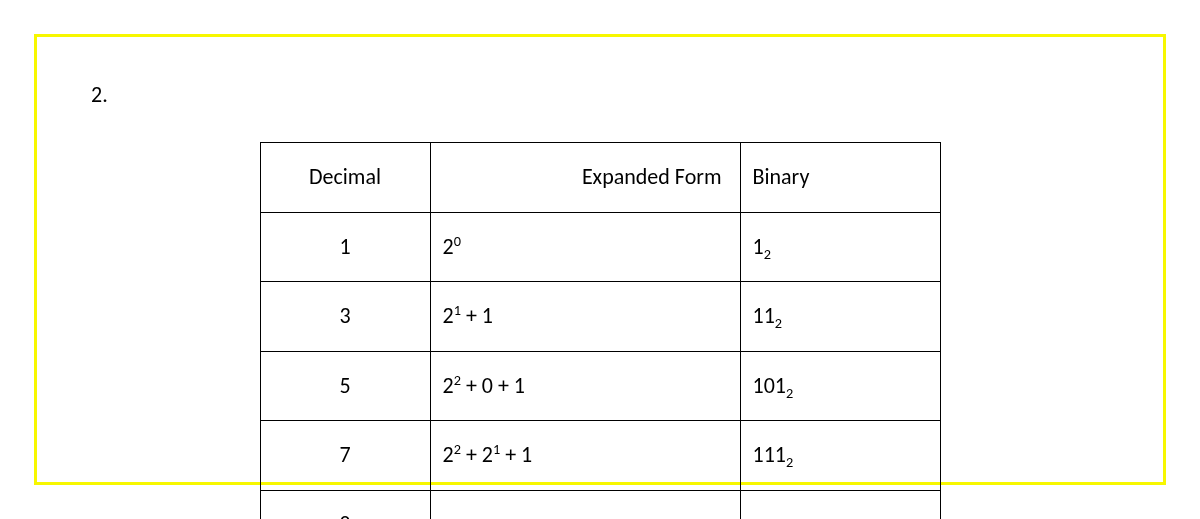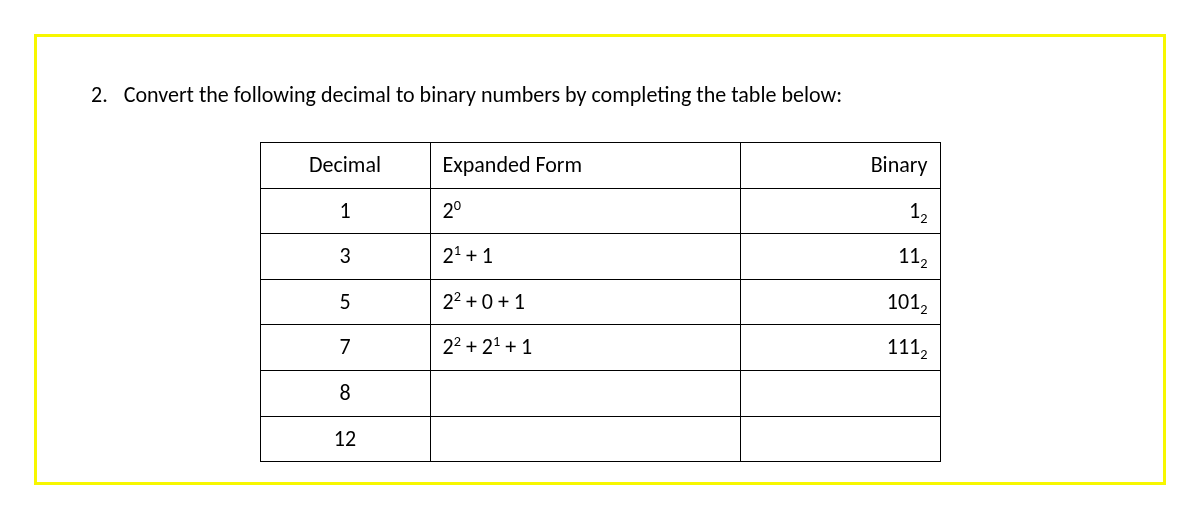--- a/index.html
+++ b/index.html
@@ -28,63 +28,62 @@
       gap: 16px;
       margin-bottom: 34px;
       padding-left: 20px;
     }
     table {
       border-collapse: collapse;
       margin: 0 auto;
     }
     th, td {
       border: 1px solid #000;
-      padding: 8px 12px;
+      padding: 20px 12px;
       font-weight: normal;
       line-height: 1.3;
       height: 32px;
       vertical-align: middle;
     }
     th {
       text-align: center;
     }
     .col-dec {
       width: 170px;
       text-align: center;
     }
     .col-exp {
       width: 310px;
       padding-right: 18px;
     }
     .col-exp-header {
-      text-align: left;
+      text-align: right;
       margin-left: 28px;
     }
     .col-bin {
       width: 200px;
-      text-align: right;
+      text-align: left;
     }
     sup {
       font-size: 0.65em;
       vertical-align: super;
       line-height: 0;
     }
     sub {
       font-size: 0.65em;
       vertical-align: sub;
       line-height: 0;
     }
   </style>
 </head>
 <body>
 
 <div class="frame">
   <div class="question-line">
     <span>2.</span>
-    <span>Convert the following decimal to binary numbers by completing the table below:</span>
   </div>
 
   <table>
     <thead>
       <tr>
         <th class="col-dec">Decimal</th>
         <th class="col-exp col-exp-header">Expanded Form</th>
         <th class="col-bin">Binary</th>
       </tr>
     </thead>

